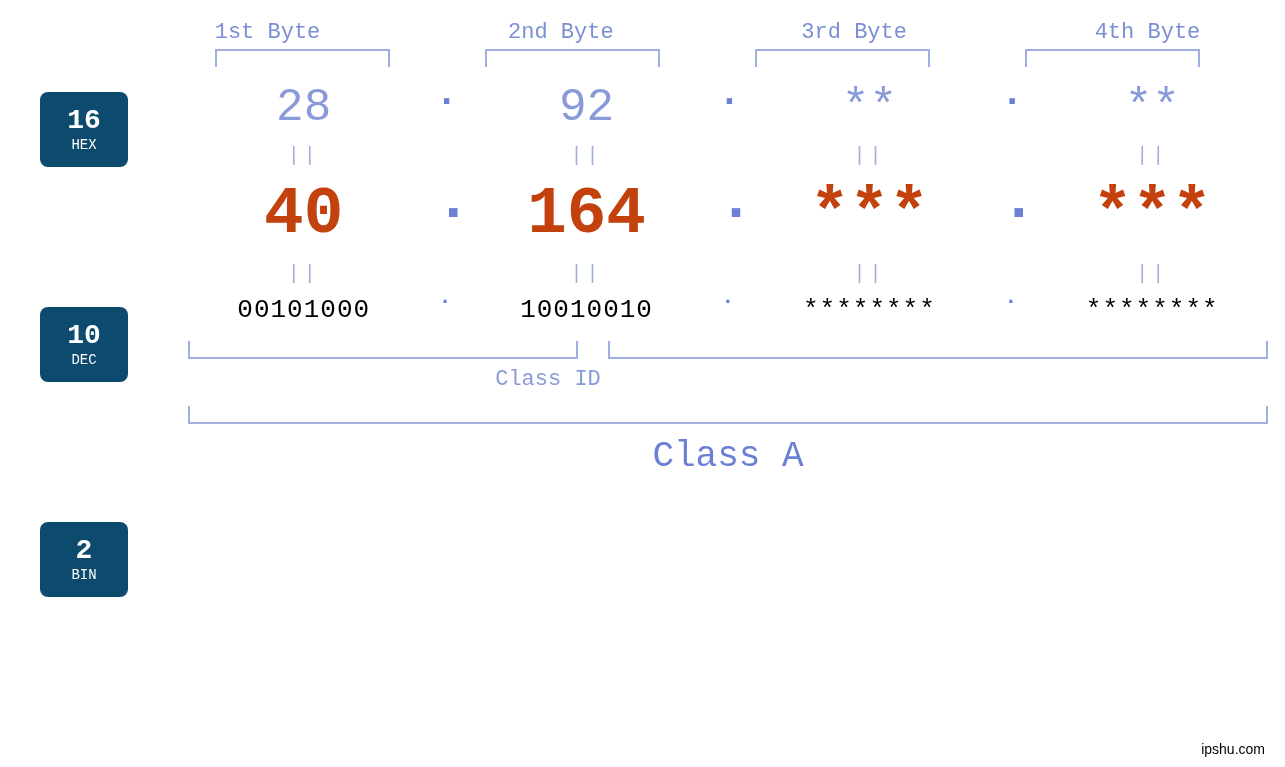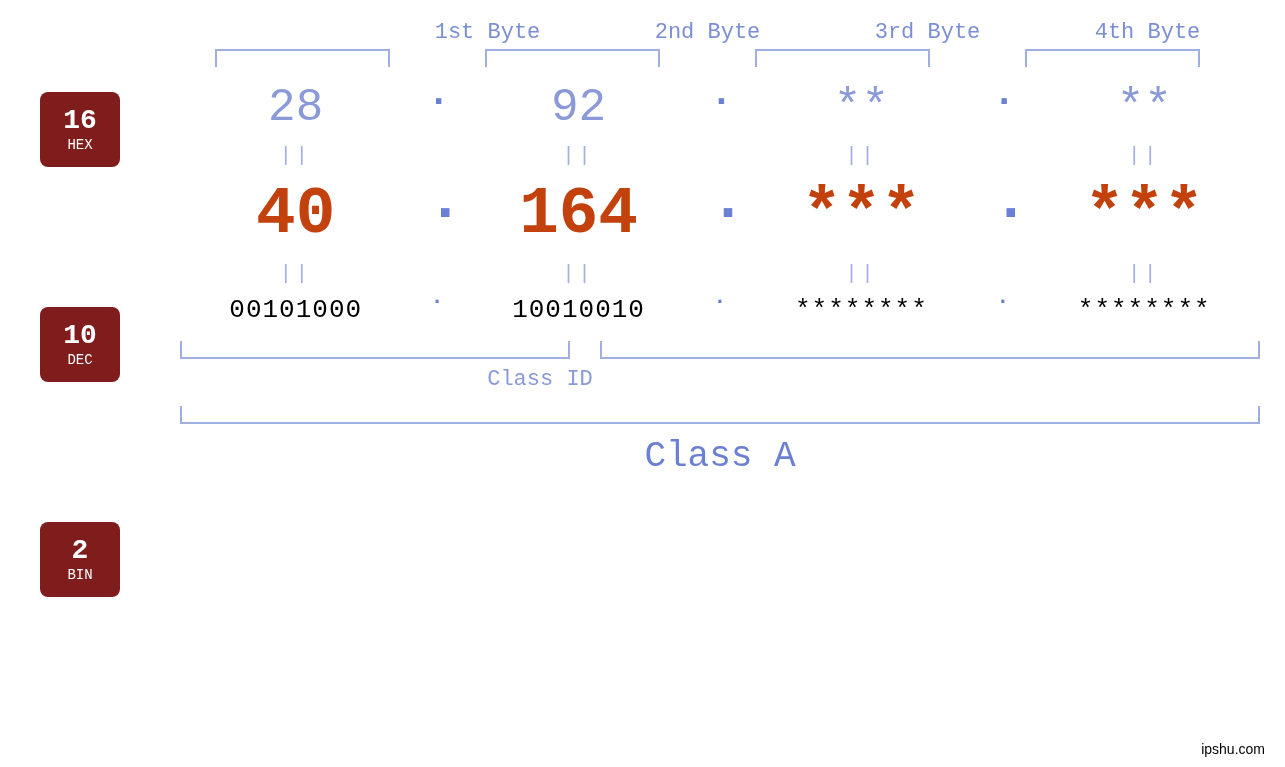--- a/index.html
+++ b/index.html
@@ -21,21 +21,21 @@
       flex-direction: column;
       align-items: center;
     }
 
     
     .byte-headers {
       display: flex;
       width: 1080px;
       margin-left: 130px;
       padding-top: 20px;
-      justify-content: flex-end;
+      justify-content: space-between;
       gap: 20px;
     }
 
     .byte-label {
       color: #7b8fd4;
       font-size: 22px;
       font-family: 'Courier New', monospace;
       width: 200px;
       text-align: center;
     }
@@ -61,23 +61,23 @@
     
     .base-labels {
       display: flex;
       flex-direction: column;
       gap: 60px;
       margin-left: 40px;
       margin-top: 20px;
     }
 
     .base-badge {
-      width: 80px;
+      width: 88px;
       height: 75px;
-      background: #7f1d1d;
+      background: #0c4a6e;
       border-radius: 8px;
       display: flex;
       flex-direction: column;
       align-items: center;
       justify-content: center;
       color: white;
       font-family: 'Courier New', monospace;
     }
 
     .base-number {

